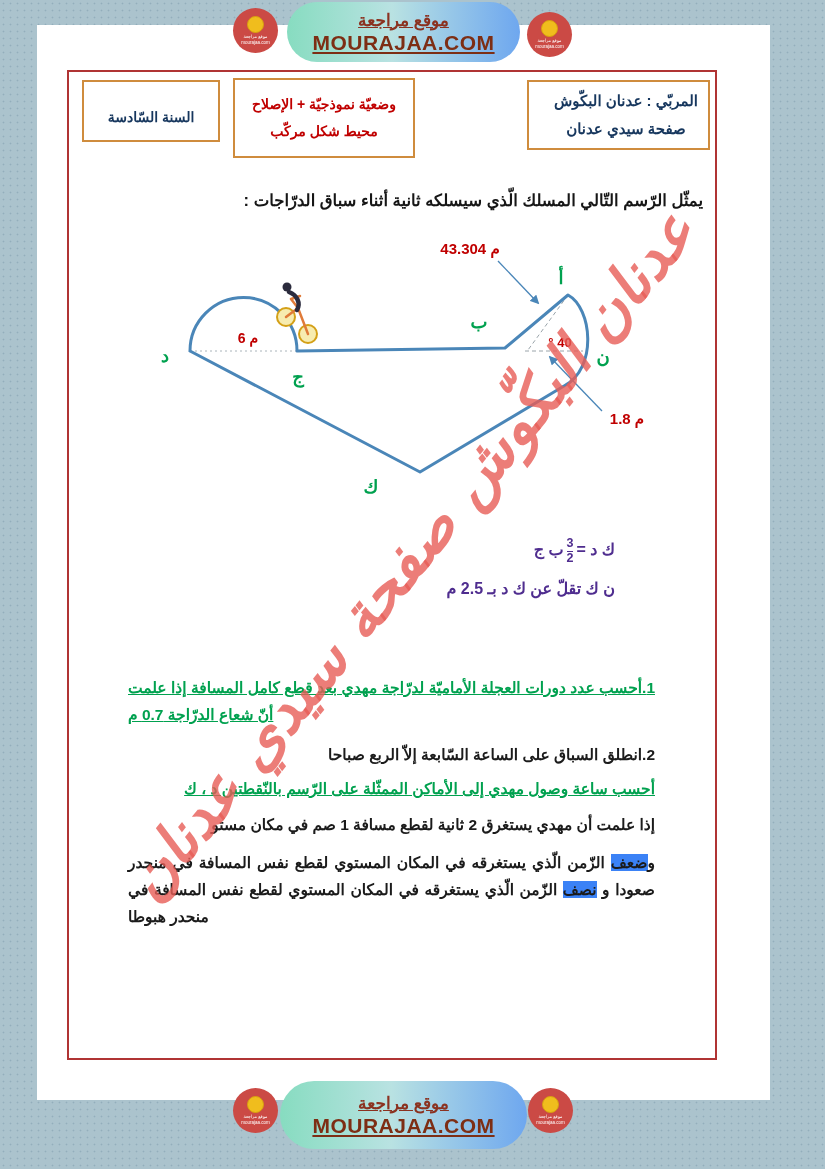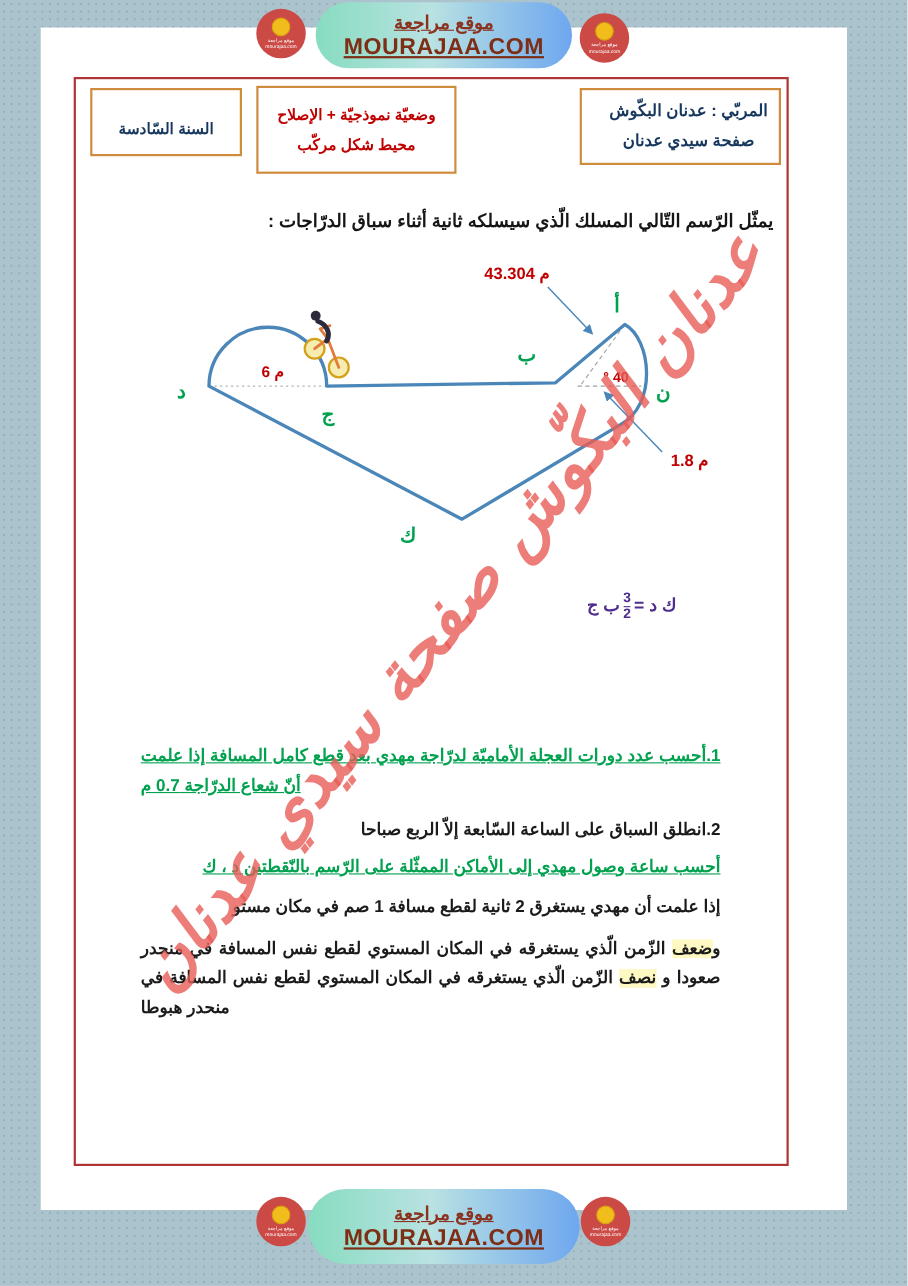--- a/index.html
+++ b/index.html
@@ -45,21 +45,21 @@
   .givens .eq{ margin-bottom:13px; }
   .frac{ display:inline-flex; flex-direction:column; text-align:center; vertical-align:middle;
          font-size:12.5px; line-height:1.1; margin:0 3px; }
   .frac .den{ border-top:1.4px solid currentColor; }
 
   
   .tblock{ position:absolute; left:128px; width:527px; direction:rtl; font-weight:bold; font-size:15.5px; line-height:1.75; }
   .just{ text-align:justify; text-align-last:left; }
   .green{ color:#00a14f;text-decoration:underline; }
   .black{ color:#1b1b1b; }
-  .hl{ background:#fef9c3; }
+  .hl{ background:#3b82f6; }
 
   .watermark{ position:absolute; left:410px; top:555px; width:0; height:0; z-index:9; pointer-events:none; }
   .watermark > div{
      position:absolute; transform:translate(-50%,-50%) rotate(-51deg); white-space:nowrap;
      font-size:60px; font-weight:bold; font-style:italic; color:rgba(231,92,86,0.8);
      font-family:"DejaVu Serif", serif;
   }
 </style>
 </head>
 <body>
@@ -134,20 +134,21 @@
   </g>
 </svg>
 
 <div class="givens">
   <div class="eq" style="padding-left:14px;">
     <span>ك د =</span><span class="frac">
         <span>3</span>
         <span class="den">2</span>
       </span><span>ب ج</span>
   </div>
+  <div class="eq" style="margin-top:4px;">ن ك تقلّ عن ك د بـ 2.5 م</div>
 </div>
 
 <div class="tblock green just" style="top:674px;">1.أحسب عدد دورات العجلة الأماميّة لدرّاجة مهدي بعد قطع كامل المسافة  إذا علمت أنّ شعاع الدرّاجة 0.7 م</div>
 <div class="tblock black" style="top:741px; text-align:right;">2.انطلق السباق على الساعة السّابعة إلاّ الربع صباحا</div>
 <div class="tblock green" style="top:775px; text-align:right;">أحسب ساعة وصول مهدي إلى الأماكن الممثّلة على الرّسم بالنّقطتين د ، ك</div>
 <div class="tblock black" style="top:811px; text-align:right;">إذا علمت أن مهدي يستغرق 2 ثانية لقطع مسافة 1 صم  في مكان مستو</div>
 <div class="tblock black just" style="top:849px;"><span>و</span><span class="hl">ضعف</span><span> الزّمن الّذي يستغرقه في المكان المستوي لقطع نفس المسافة في منحدر صعودا و </span><span class="hl">نصف</span><span> الزّمن الّذي يستغرقه في المكان المستوي لقطع نفس المسافة في منحدر هبوطا</span></div>
 
 <div class="watermark">
   <div>عدنان البكّوش صفحة سيدي عدنان</div>

